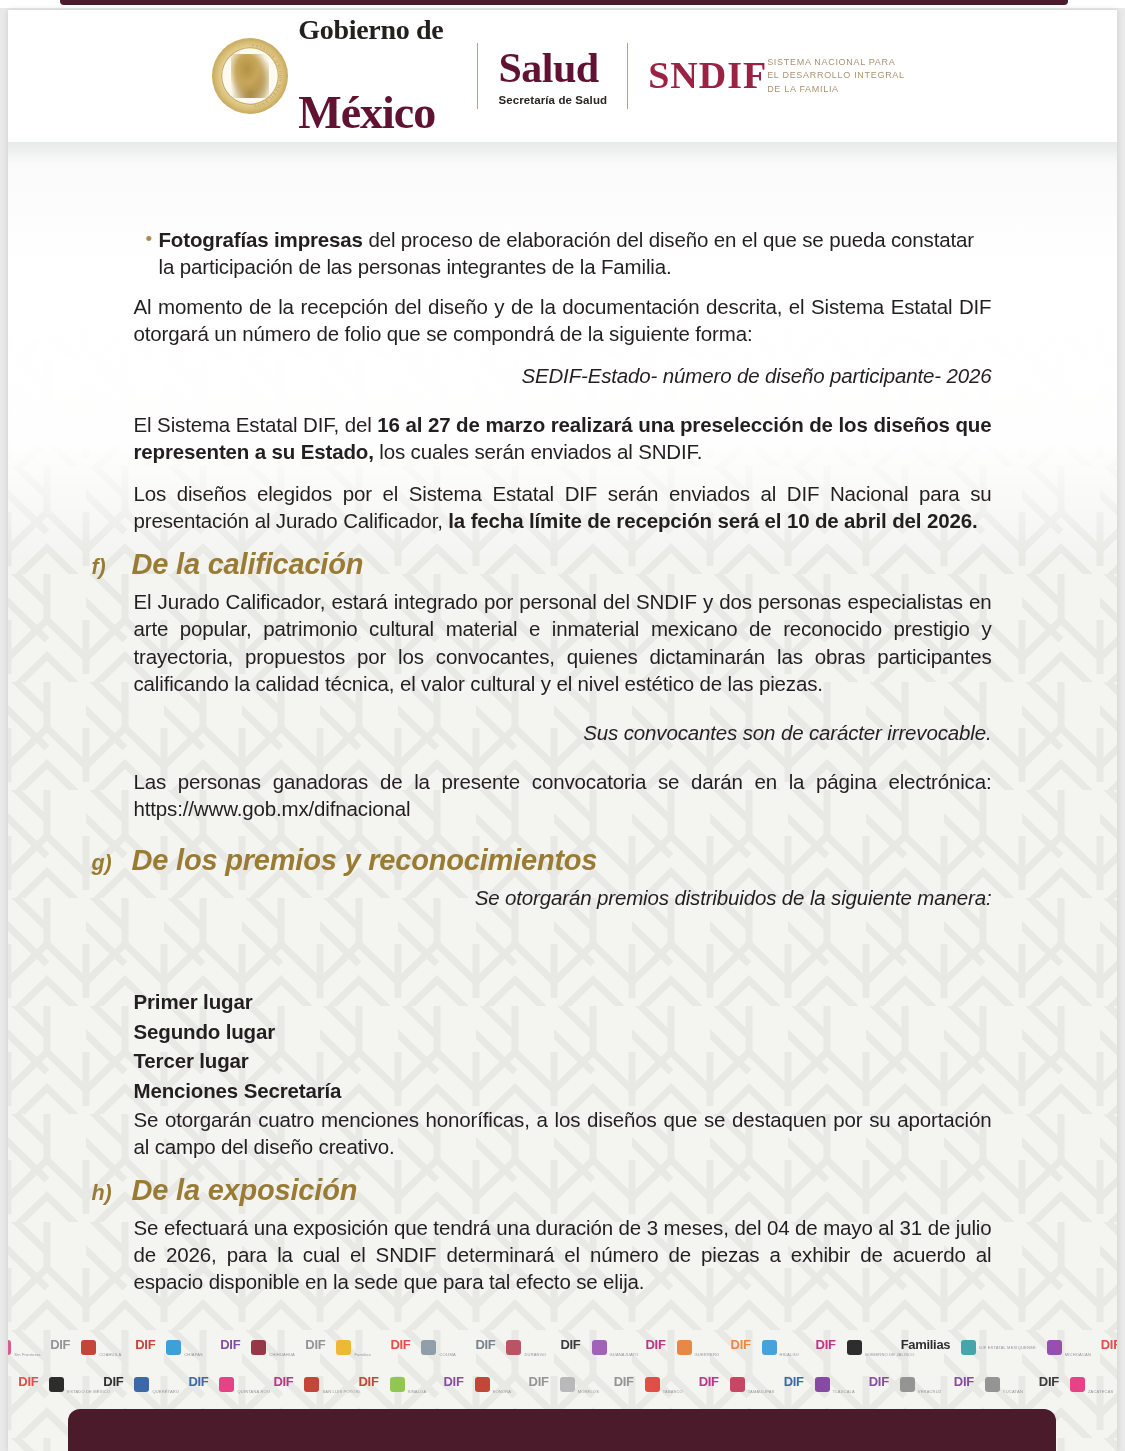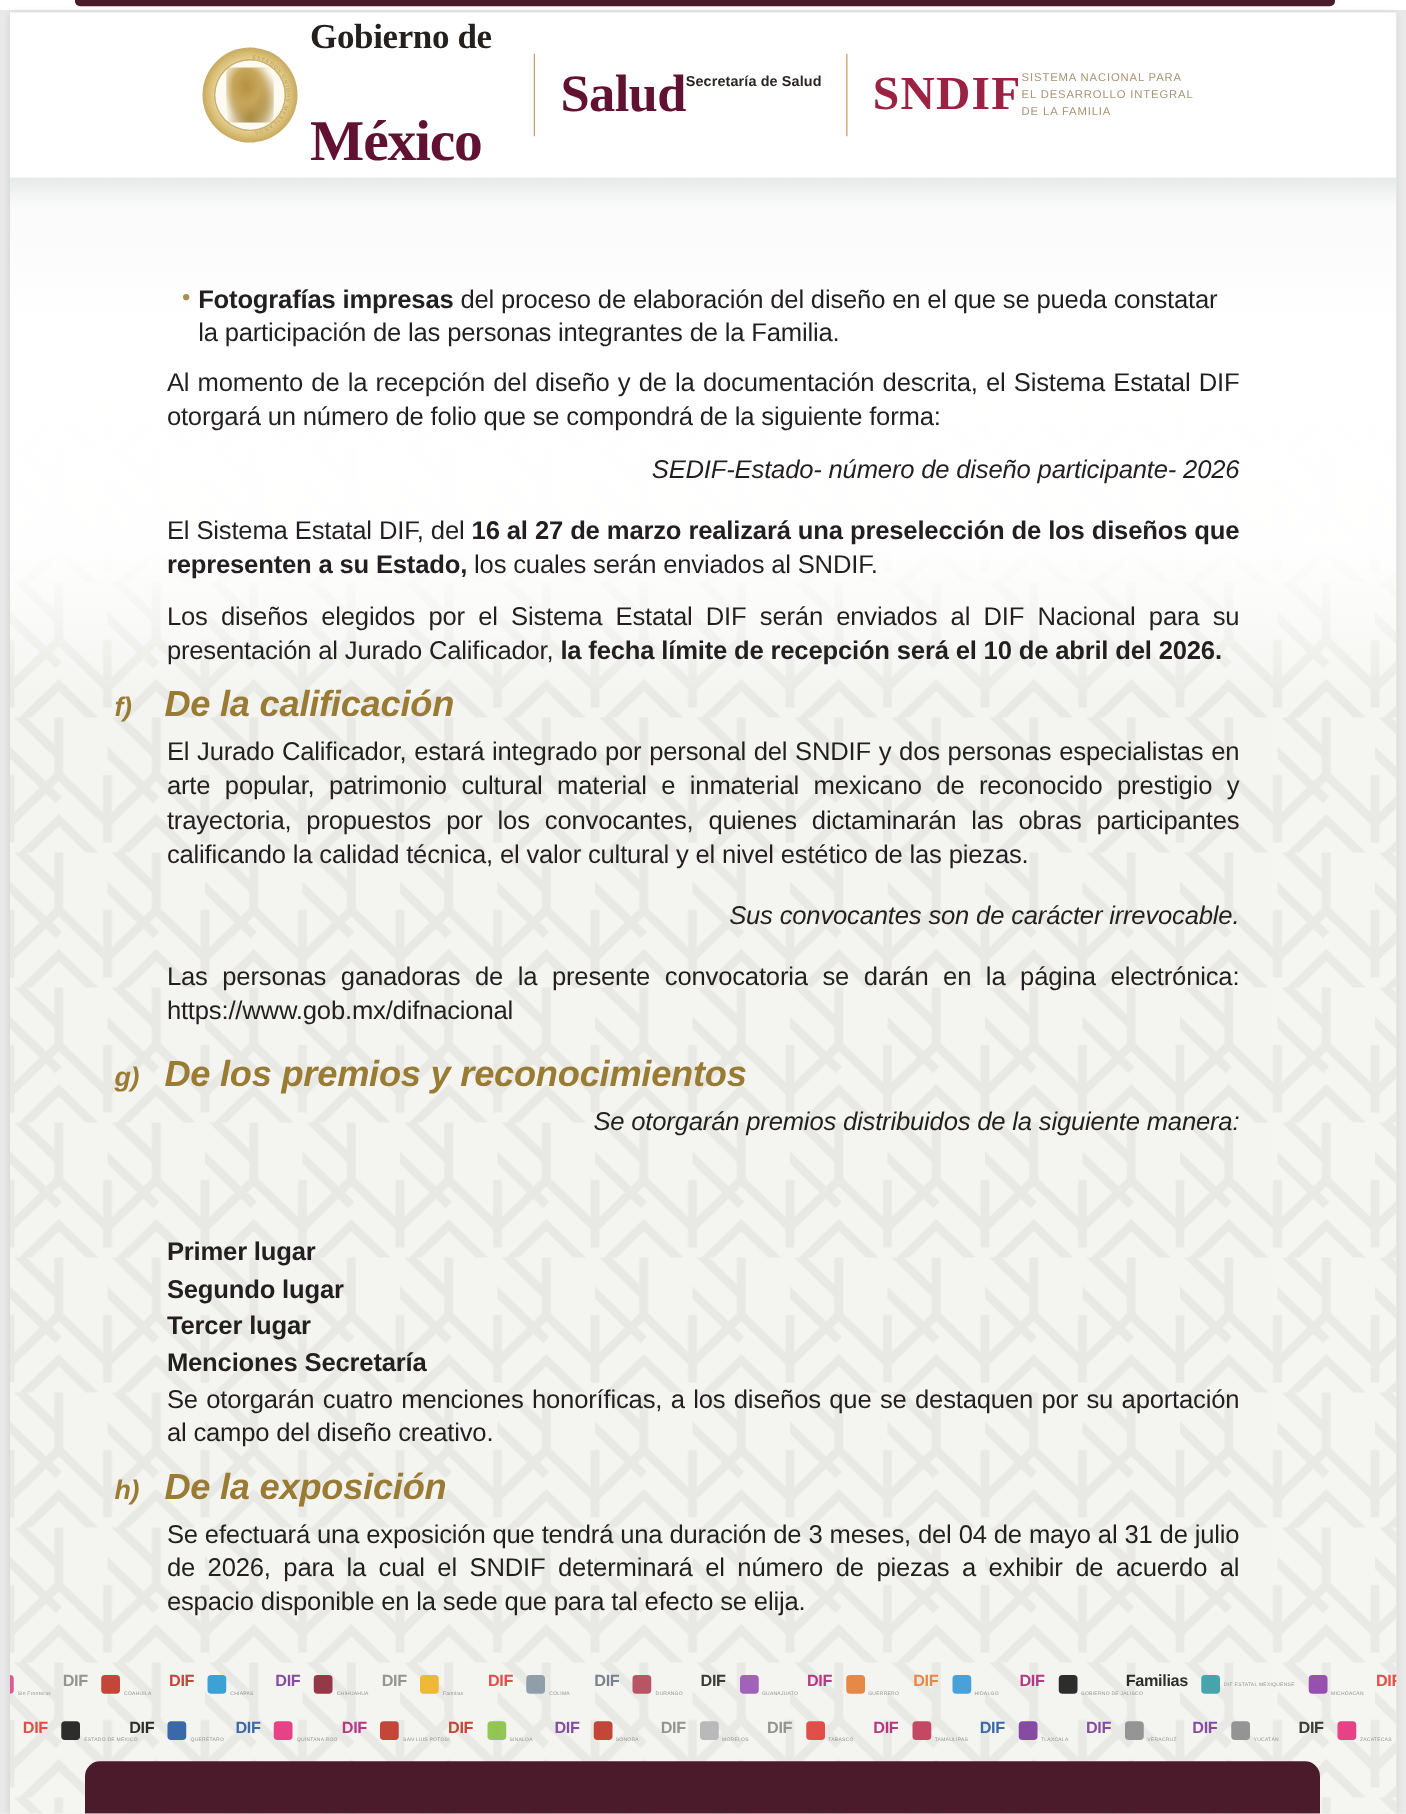--- a/index.html
+++ b/index.html
@@ -123,21 +123,21 @@
   .logo-divider {
     width: 1px;
     height: 66px;
     background: #bfa46a;
     flex: none;
     margin: 0 20px;
   }
 
   .salud-block {
     display: flex;
-    flex-direction: row;
+    flex-direction: column;
     justify-content: center;
     flex: none;
   }
   .salud-word {
     font-family: "Liberation Serif", serif;
     font-size: 42px;
     font-weight: 700;
     color: #611232;
     line-height: 1;
     letter-spacing: -0.5px;

